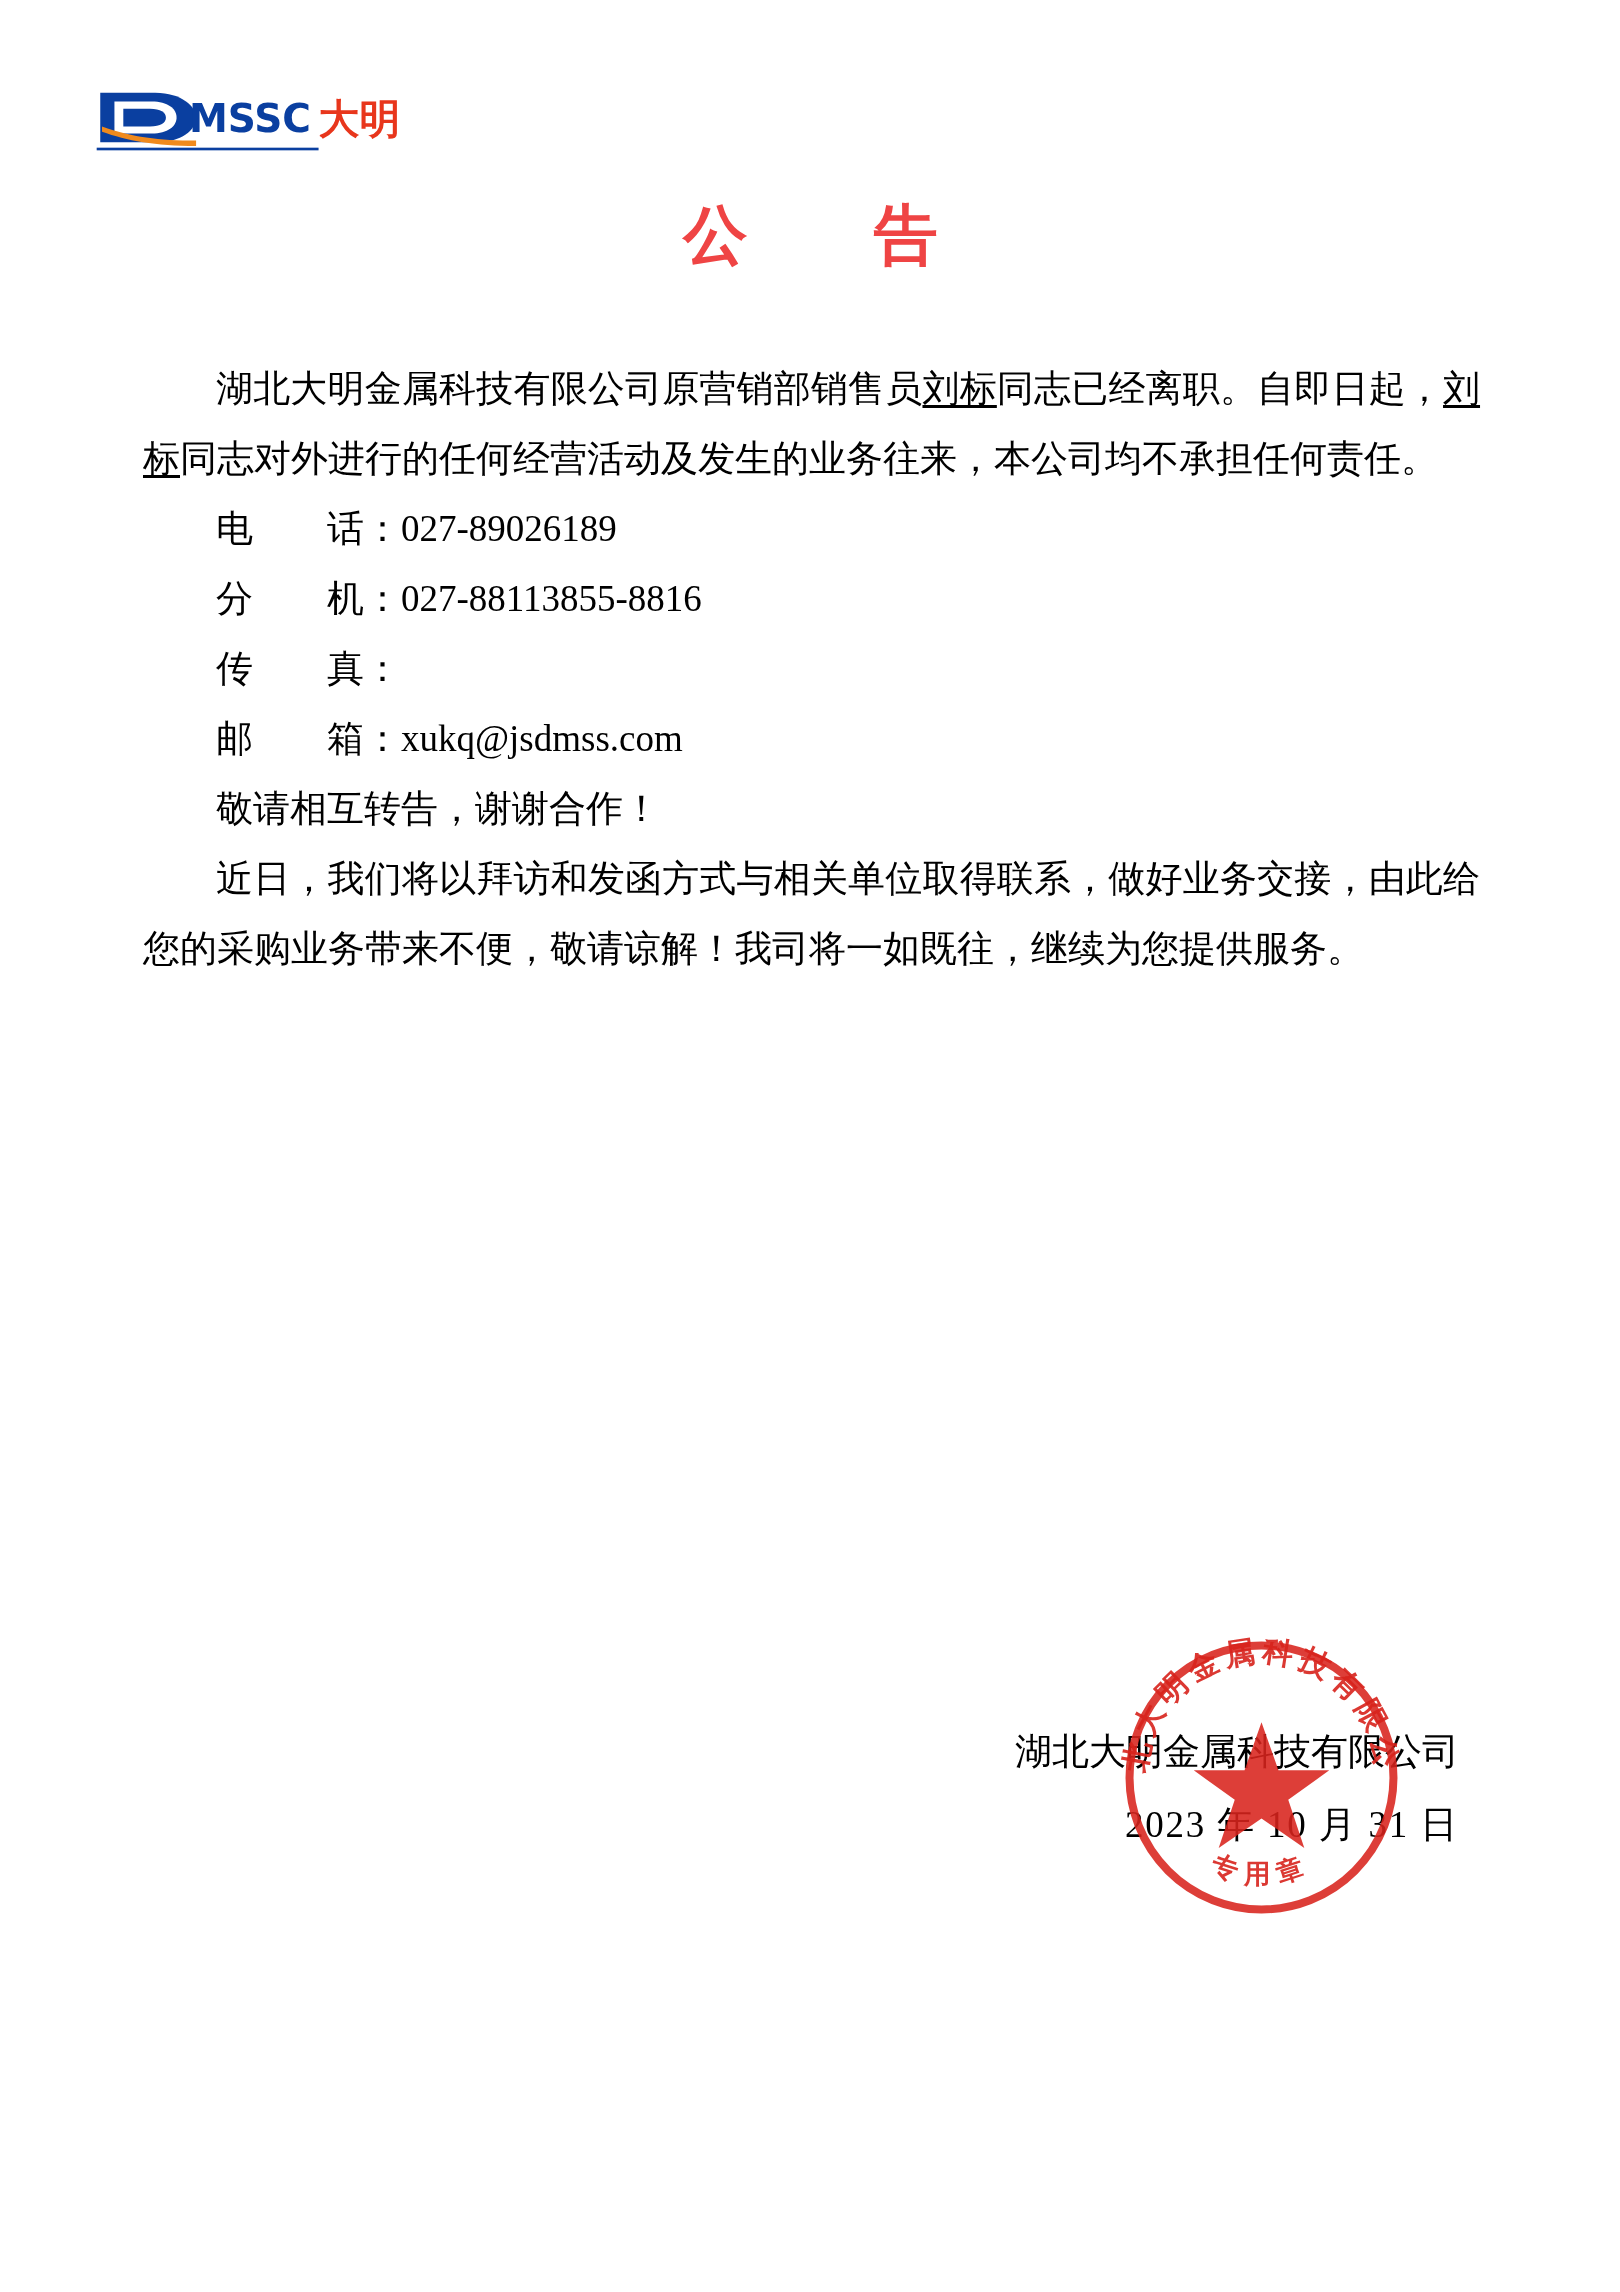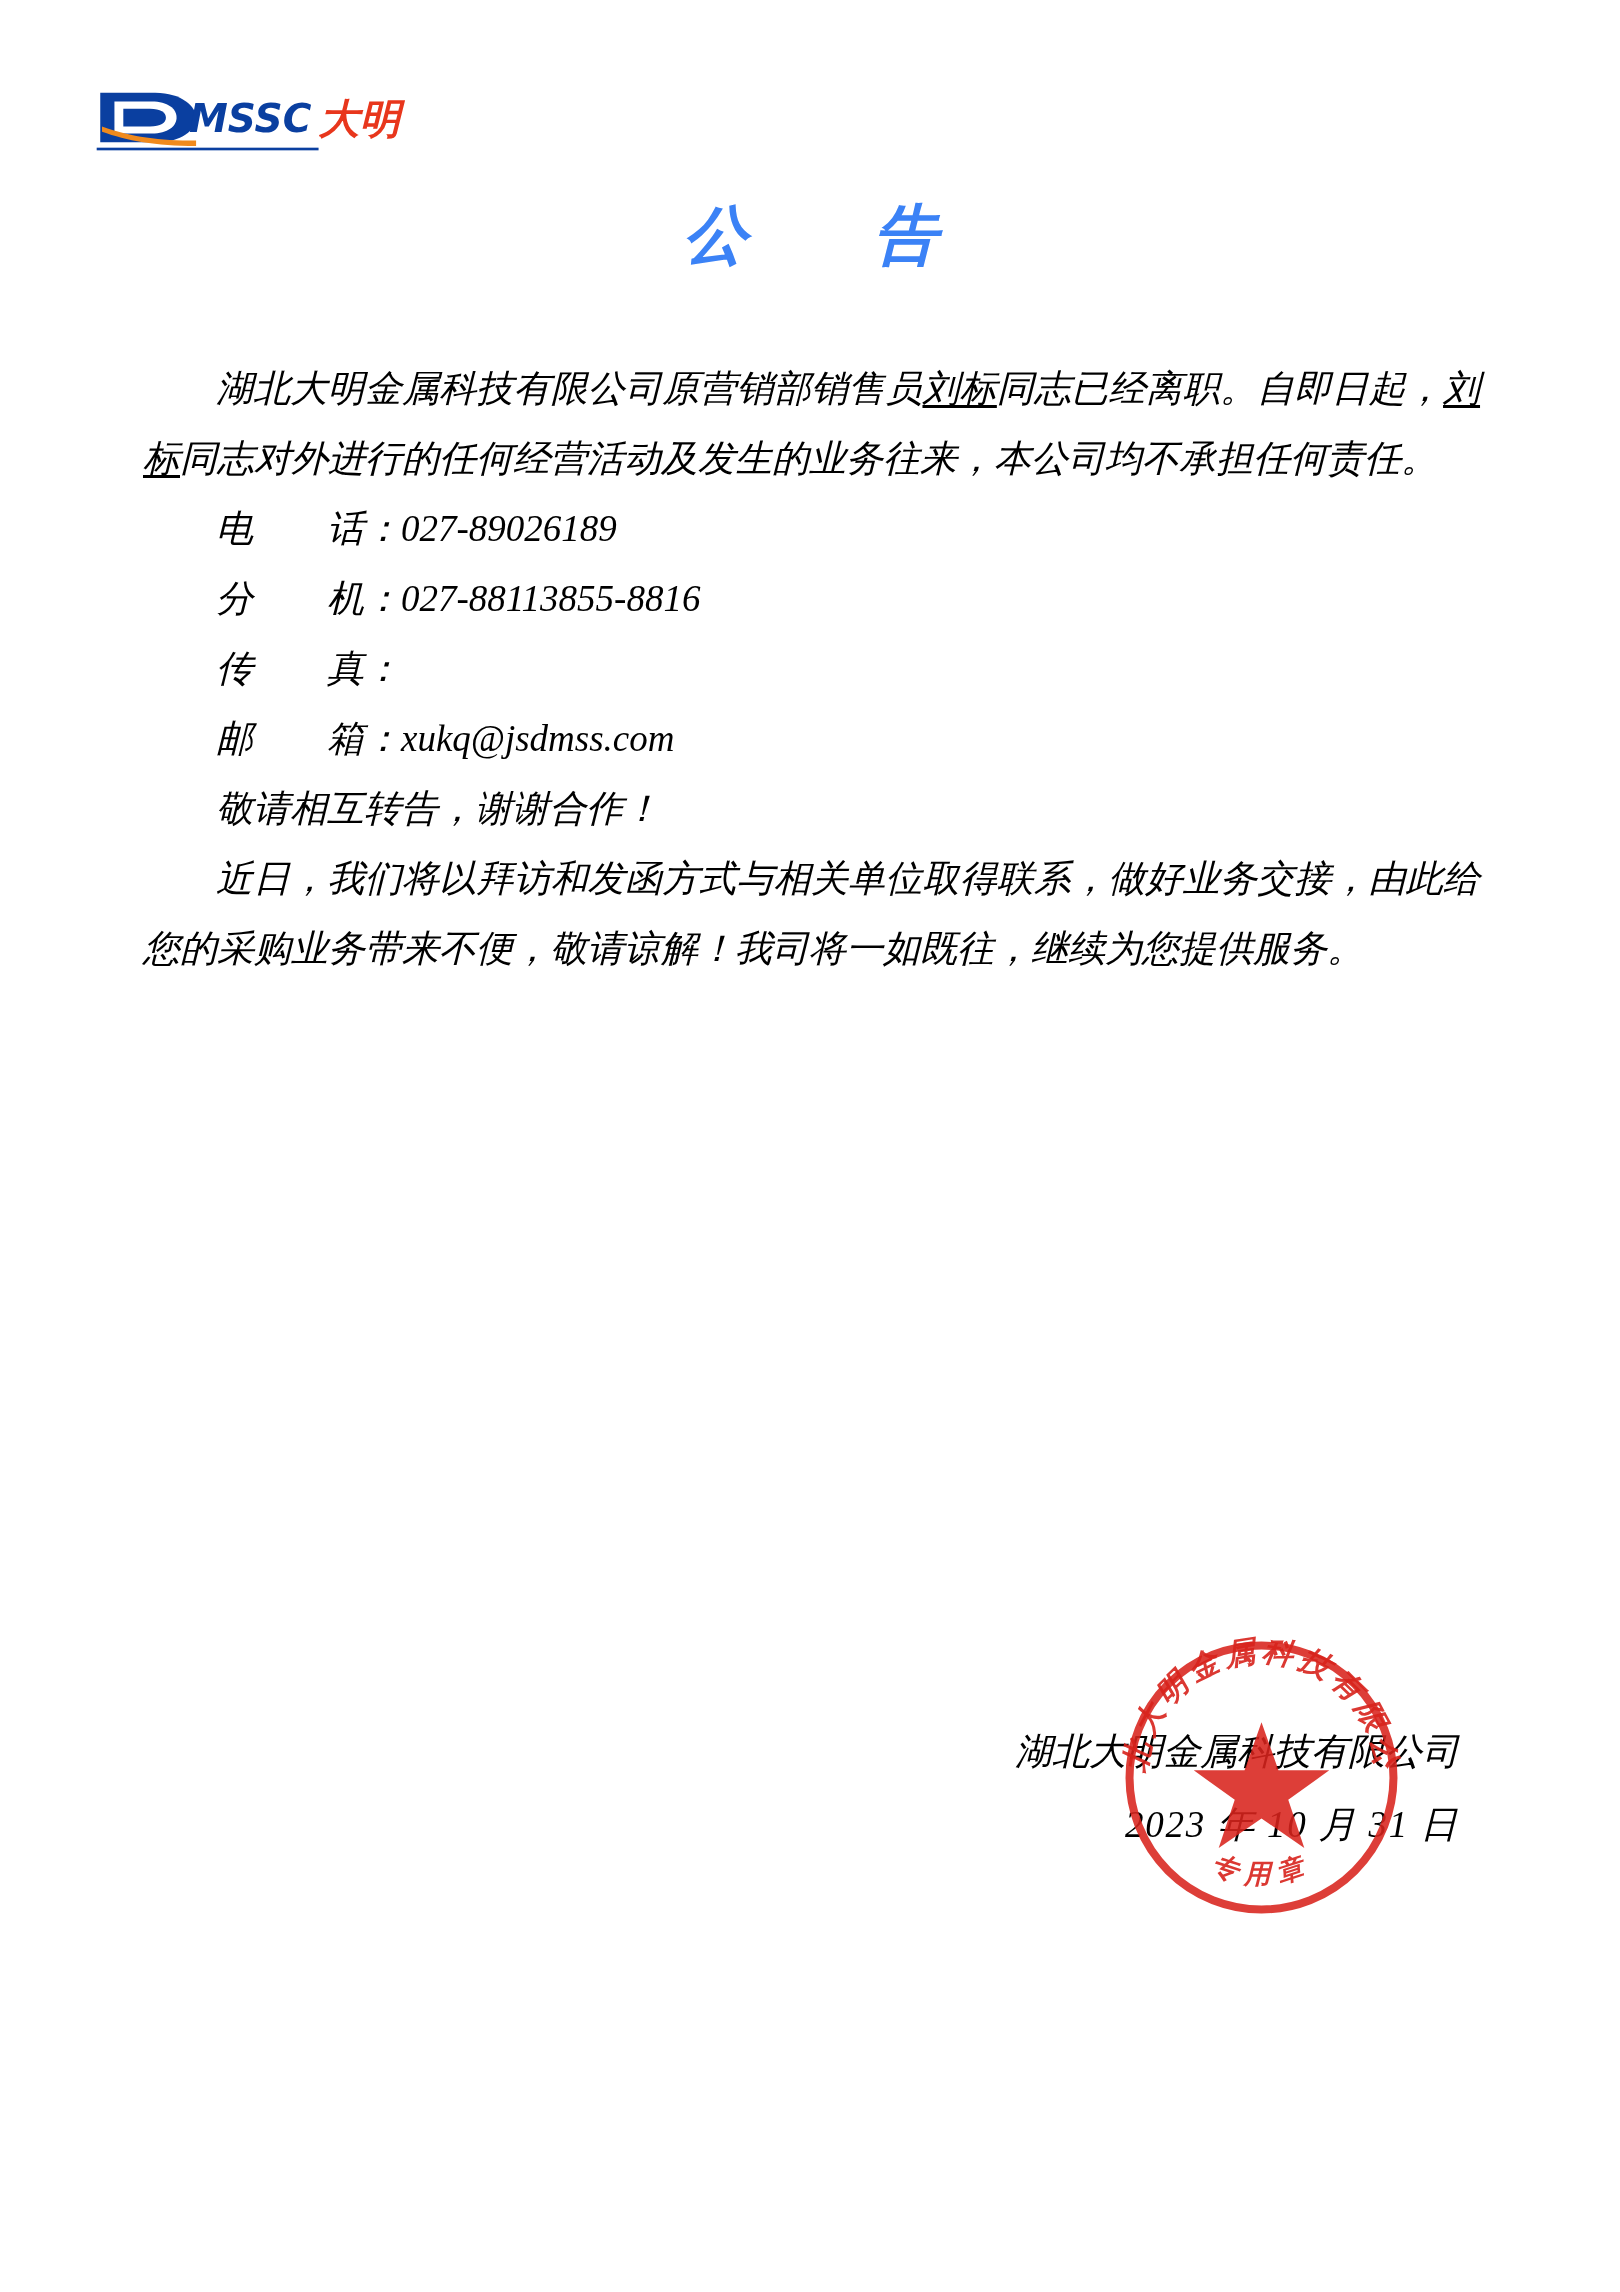--- a/index.html
+++ b/index.html
@@ -13,21 +13,20 @@
     position: relative;
     font-family: "Liberation Serif", "DejaVu Serif", serif;
     color: #000000;
     overflow: hidden;
   }
 
   .page {
     position: absolute;
     inset: 0;
     padding: 16px;
-    font-style: italic;
   }
 
   
   .logo-wrap {
     position: absolute;
     left: 96px;
     top: 82px;
     width: 383px;
     height: 71px;
   }
@@ -38,21 +37,21 @@
     position: absolute;
     left: 0;
     right: 0;
     top: 192px;
     text-align: center;
     font-family: "DejaVu Serif", "Liberation Serif", serif;
     font-weight: bold;
     font-size: 64px;
     letter-spacing: 52px;
     text-indent: 52px;
-    color: #3b82f6;
+    color: #ef4444;
   }
 
   
   .body-block {
     position: absolute;
     left: 143px;
     top: 354px;
     width: 1337px;
   }
   .para {

